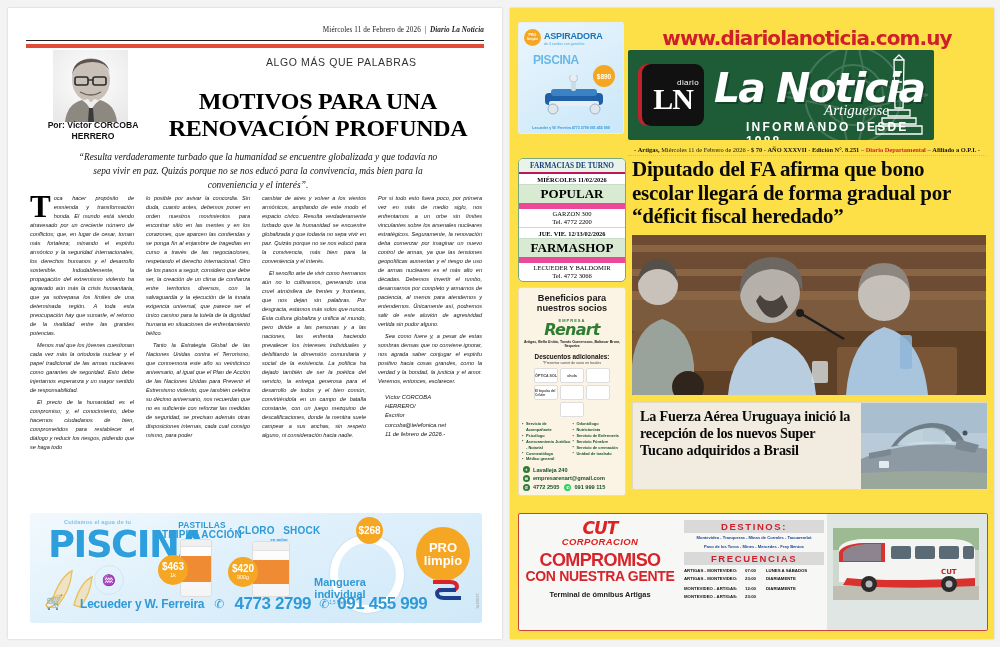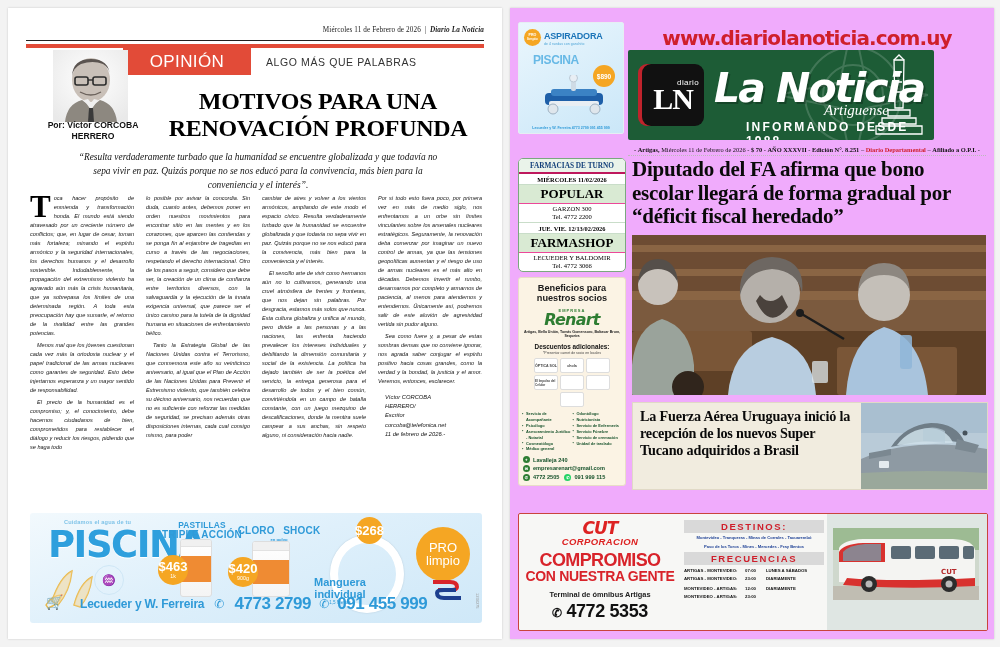--- a/index.html
+++ b/index.html
@@ -46,38 +46,38 @@
   .leafs{position:absolute;left:14px;top:48px;width:92px;height:48px;}
   .p-lbl{position:absolute;font-weight:bold;color:#2f9ad8;text-align:center;line-height:1.05;}
   .p-lbl .l1{display:block;font-size:8.4px;letter-spacing:.2px;}
   .p-lbl .l2{display:block;font-size:10px;letter-spacing:.2px;}
   .prod{position:absolute;border-radius:3px;background:linear-gradient(180deg,#fff 0%,#f4f4f4 100%);
         border:1px solid #ddd;overflow:hidden;}
   .prod .band{position:absolute;left:0;right:0;background:#ef8b33;}
   .prod .cap{position:absolute;left:0;right:0;top:0;height:6px;background:#f0f0f0;border-bottom:1px solid #e2e2e2;}
   .pricebub{position:absolute;border-radius:50%;background:#f5a623;color:#fff;display:flex;flex-direction:column;
       align-items:center;justify-content:center;font-weight:bold;line-height:1;}
-  .pricebub .amt{font-size:13px;} .pricebub .sub{font-size:5.3px;margin-top:1px;font-weight:normal;}
+  .pricebub .amt{font-size:10px;} .pricebub .sub{font-size:5.3px;margin-top:1px;font-weight:normal;}
   .hose{position:absolute;left:300px;top:22px;width:58px;height:62px;border:8px solid #fff;border-radius:50%;
      box-shadow:0 0 2px rgba(0,0,0,.15);}
   .manguera{position:absolute;left:272px;top:64px;width:76px;text-align:center;color:#2f9ad8;font-weight:bold;line-height:1.05;}
   .manguera .m1{font-size:11px;display:block;} .manguera .m2{font-size:11px;display:block;}
   .manguera .m3{font-size:4.6px;display:block;font-weight:normal;margin-top:1px;}
   .prolimpio{position:absolute;left:386px;top:14px;width:54px;height:54px;border-radius:50%;background:#f5a623;
-     color:#fff;display:flex;flex-direction:column;align-items:center;justify-content:center;font-weight:normal;line-height:1;}
+     color:#fff;display:flex;flex-direction:column;align-items:center;justify-content:center;font-weight:bold;line-height:1;}
   .prolimpio .a{font-size:13px;} .prolimpio .b{font-size:13px;}
   .sbrand{position:absolute;left:400px;top:66px;width:34px;height:22px;}
   .pool-foot{position:absolute;left:0;bottom:6px;width:452px;height:26px;display:flex;align-items:center;}
   .pf-addr{font-size:12px;font-weight:bold;color:#2f9ad8;margin-left:50px;letter-spacing:-.2px;}
   .pf-ph{font-size:17px;font-weight:bold;color:#2f9ad8;margin-left:10px;letter-spacing:-.4px;}
   .pf-ph2{font-size:17px;font-weight:bold;color:#2f9ad8;margin-left:8px;letter-spacing:-.4px;}
   .vert-code{position:absolute;right:2px;bottom:14px;font-size:4px;color:#999;writing-mode:vertical-rl;}
 
   
-  .right-page{position:absolute;left:510px;top:8px;width:484px;height:631px;background:#f0abfc;box-shadow:0 0 2px rgba(0,0,0,.18);}
+  .right-page{position:absolute;left:510px;top:8px;width:484px;height:631px;background:#fde047;box-shadow:0 0 2px rgba(0,0,0,.18);}
 
   .asp-ad{position:absolute;left:8px;top:14px;width:104px;height:110px;border-radius:2px;overflow:hidden;
      background:linear-gradient(150deg,#eaf6fd 0%,#d7edfa 60%,#cbe7f8 100%);border:1px solid #e6eef3;}
   .asp-ad .tag{position:absolute;left:5px;top:6px;width:17px;height:17px;border-radius:50%;background:#f5a623;color:#fff;
      font-size:3.6px;font-weight:bold;display:flex;align-items:center;justify-content:center;text-align:center;line-height:1.05;}
   .asp-ad .ttl{position:absolute;left:25px;top:8px;font-size:9px;font-weight:bold;color:#1b74b8;letter-spacing:-.2px;}
   .asp-ad .sub{position:absolute;left:25px;top:19px;font-size:3.4px;color:#4aa3d6;letter-spacing:.1px;}
   .asp-ad .pisc{position:absolute;left:14px;top:30px;font-size:12px;font-weight:bold;color:#68b9e6;letter-spacing:-.4px;}
   .asp-ad .price{position:absolute;right:8px;top:42px;width:22px;height:22px;border-radius:50%;background:#f5a623;
      color:#fff;font-size:6.5px;font-weight:bold;display:flex;align-items:center;justify-content:center;}
@@ -106,21 +106,21 @@
   .infobar .dots{position:absolute;left:0;bottom:0;width:358px;border-bottom:1px dotted #bbb;}
 
   
   .sidecol{position:absolute;left:8px;top:150px;width:108px;}
   .farm-box{border:1.5px solid #7aa87e;border-radius:5px;overflow:hidden;background:#fff;}
   .farm-ttl{background:#eaf3ea;border-bottom:2px solid #be185d;text-align:center;font-family:"Liberation Serif",serif;
      font-weight:bold;font-size:7.3px;color:#13407a;padding:2px 0;}
   .farm-date{text-align:center;font-family:"Liberation Serif",serif;font-weight:bold;font-size:6.4px;padding:1.5px 0;
      border-bottom:1px solid #c9ddc9;}
   .farm-name{background:#d9ead3;text-align:center;font-family:"Liberation Serif",serif;font-weight:bold;font-size:13px;
-     padding:1px 0;border-bottom:1px solid #ec4899;}
+     padding:1px 0;border-bottom:6px solid #ec4899;}
   .farm-addr{text-align:center;font-family:"Liberation Serif",serif;font-size:6.6px;padding:1px 0;}
   .farm-tel{text-align:center;font-family:"Liberation Serif",serif;font-size:6.6px;padding:0 0 2px 0;border-bottom:1px solid #c9ddc9;}
   .farm-tel.last{border-bottom:none;}
 
   .renart{margin-top:5px;border:1px solid #e8ddc7;border-radius:3px;background:#fbf3e4;padding:5px 4px 4px 4px;}
   .ren-h{text-align:center;font-size:9.2px;font-weight:bold;color:#1a1a1a;line-height:1.12;}
   .ren-logo{text-align:center;margin:4px 0 1px 0;}
   .ren-logo .word{font-size:16px;font-weight:bold;font-style:italic;color:#2e7d32;letter-spacing:-.8px;
      font-family:"DejaVu Sans",sans-serif;}
   .ren-logo .sm{font-size:4px;color:#2e7d32;font-weight:bold;letter-spacing:1px;display:block;margin-bottom:-3px;}
@@ -181,21 +181,20 @@
     <div class="lp-header">
       <div class="datebar">
         <span>Miércoles 11 de Febrero de 2026</span>
         &nbsp;<span>|</span>&nbsp;
         <b>Diario La Noticia</b>
       </div>
       <div class="rule"></div>
     </div>
 
     <div class="opinion-bar"></div>
-    <div class="opinion-tag">OPINIÓN</div>
     <div class="kicker">ALGO MÁS QUE PALABRAS</div>
 
     <div class="portrait">
       <svg viewBox="0 0 75 72" width="75" height="72">
         <defs>
             <radialGradient id="pg" cx="50%" cy="40%" r="70%">
           <stop offset="0%" stop-color="#fff"></stop>
               <stop offset="100%" stop-color="#e9e9e9"></stop>
             </radialGradient>
           </defs>
@@ -528,24 +527,20 @@
       </div>
     </div>
 
     <div class="cut-ad">
       <div class="cut-left">
         <div class="cut-logo">CUT</div>
         <div class="cut-corp">CORPORACION</div>
         <div class="cut-c1">COMPROMISO</div>
         <div class="cut-c2">CON NUESTRA GENTE</div>
         <div class="cut-term">Terminal de ómnibus Artigas</div>
-        <div class="cut-ph">
-          <span style="font-size:12px;">✆</span>
-          <span>4772 5353</span>
-        </div>
       </div>
 
       <div class="cut-mid">
         <div class="cut-band">DESTINOS:</div>
         <div class="cut-dest">Montevideo - Tranqueras - Minas de Corrales - Tacuarembó</div>
         <div class="cut-dest">Paso de los Toros - Mines - Mercedes - Fray Bentos</div>
         <div class="cut-band">FRECUENCIAS</div>
         <div class="freq">
           <div class="row">
             <span class="r1">ARTIGAS - MONTEVIDEO:</span>

